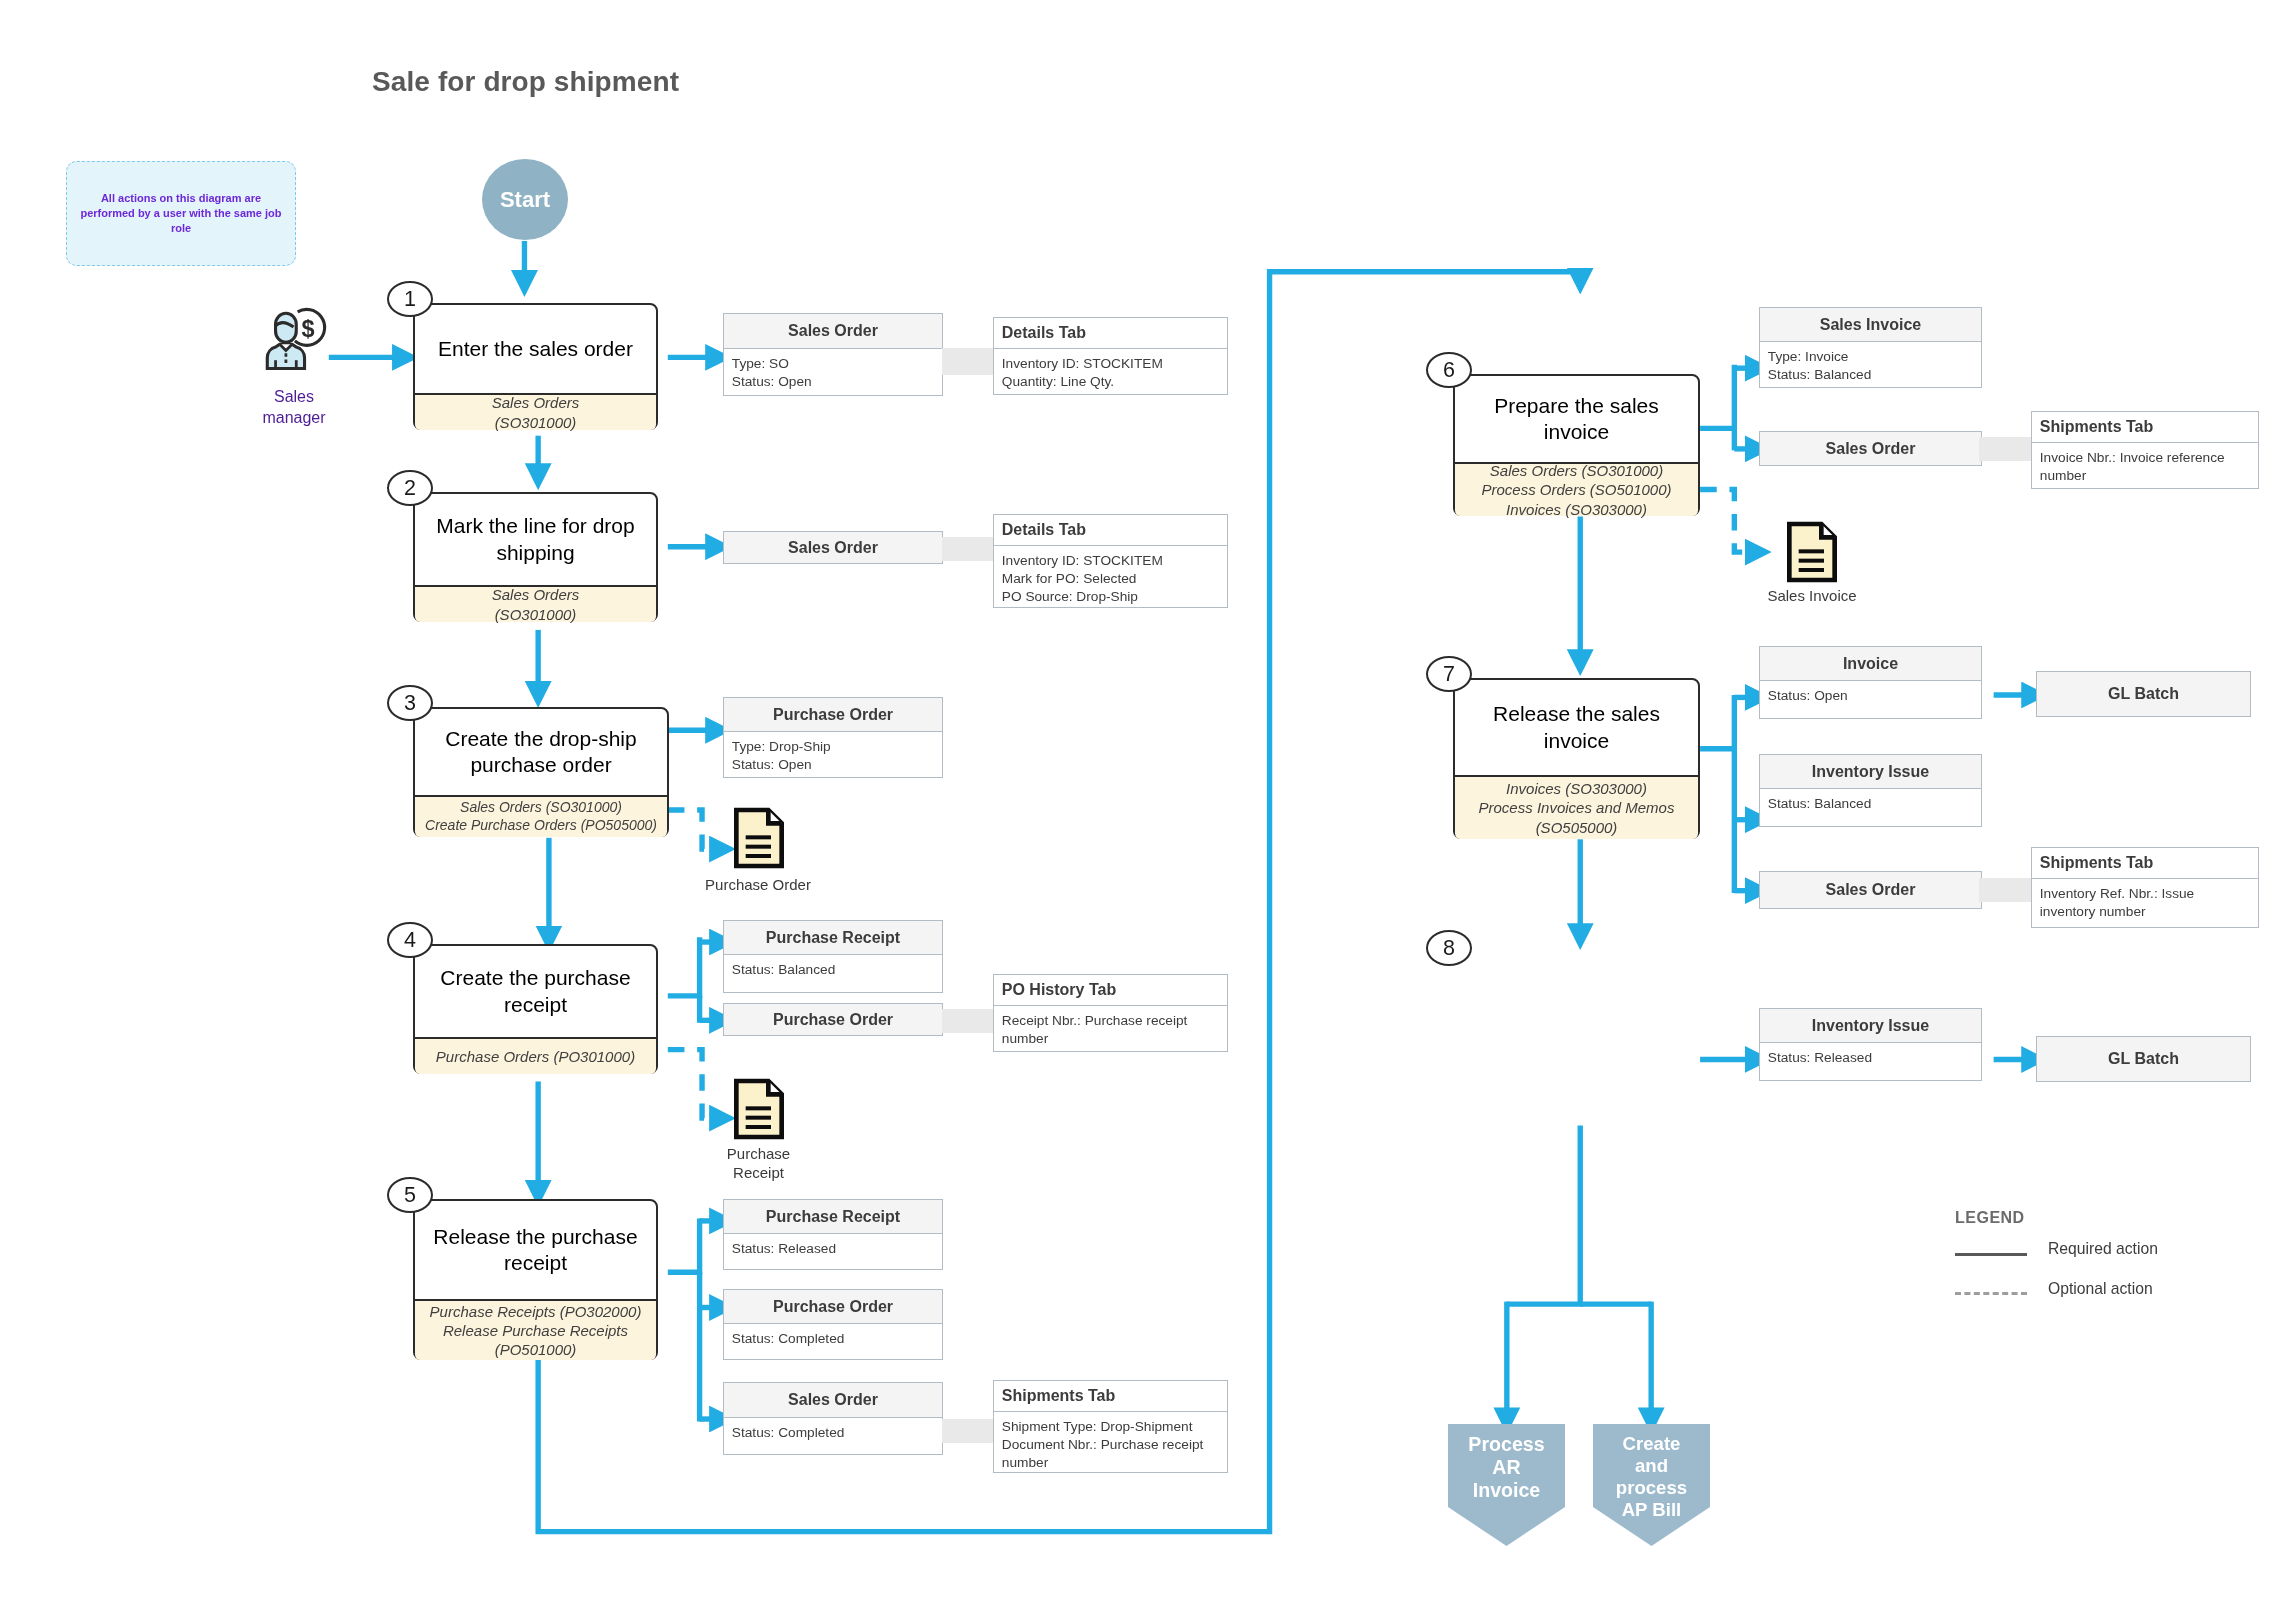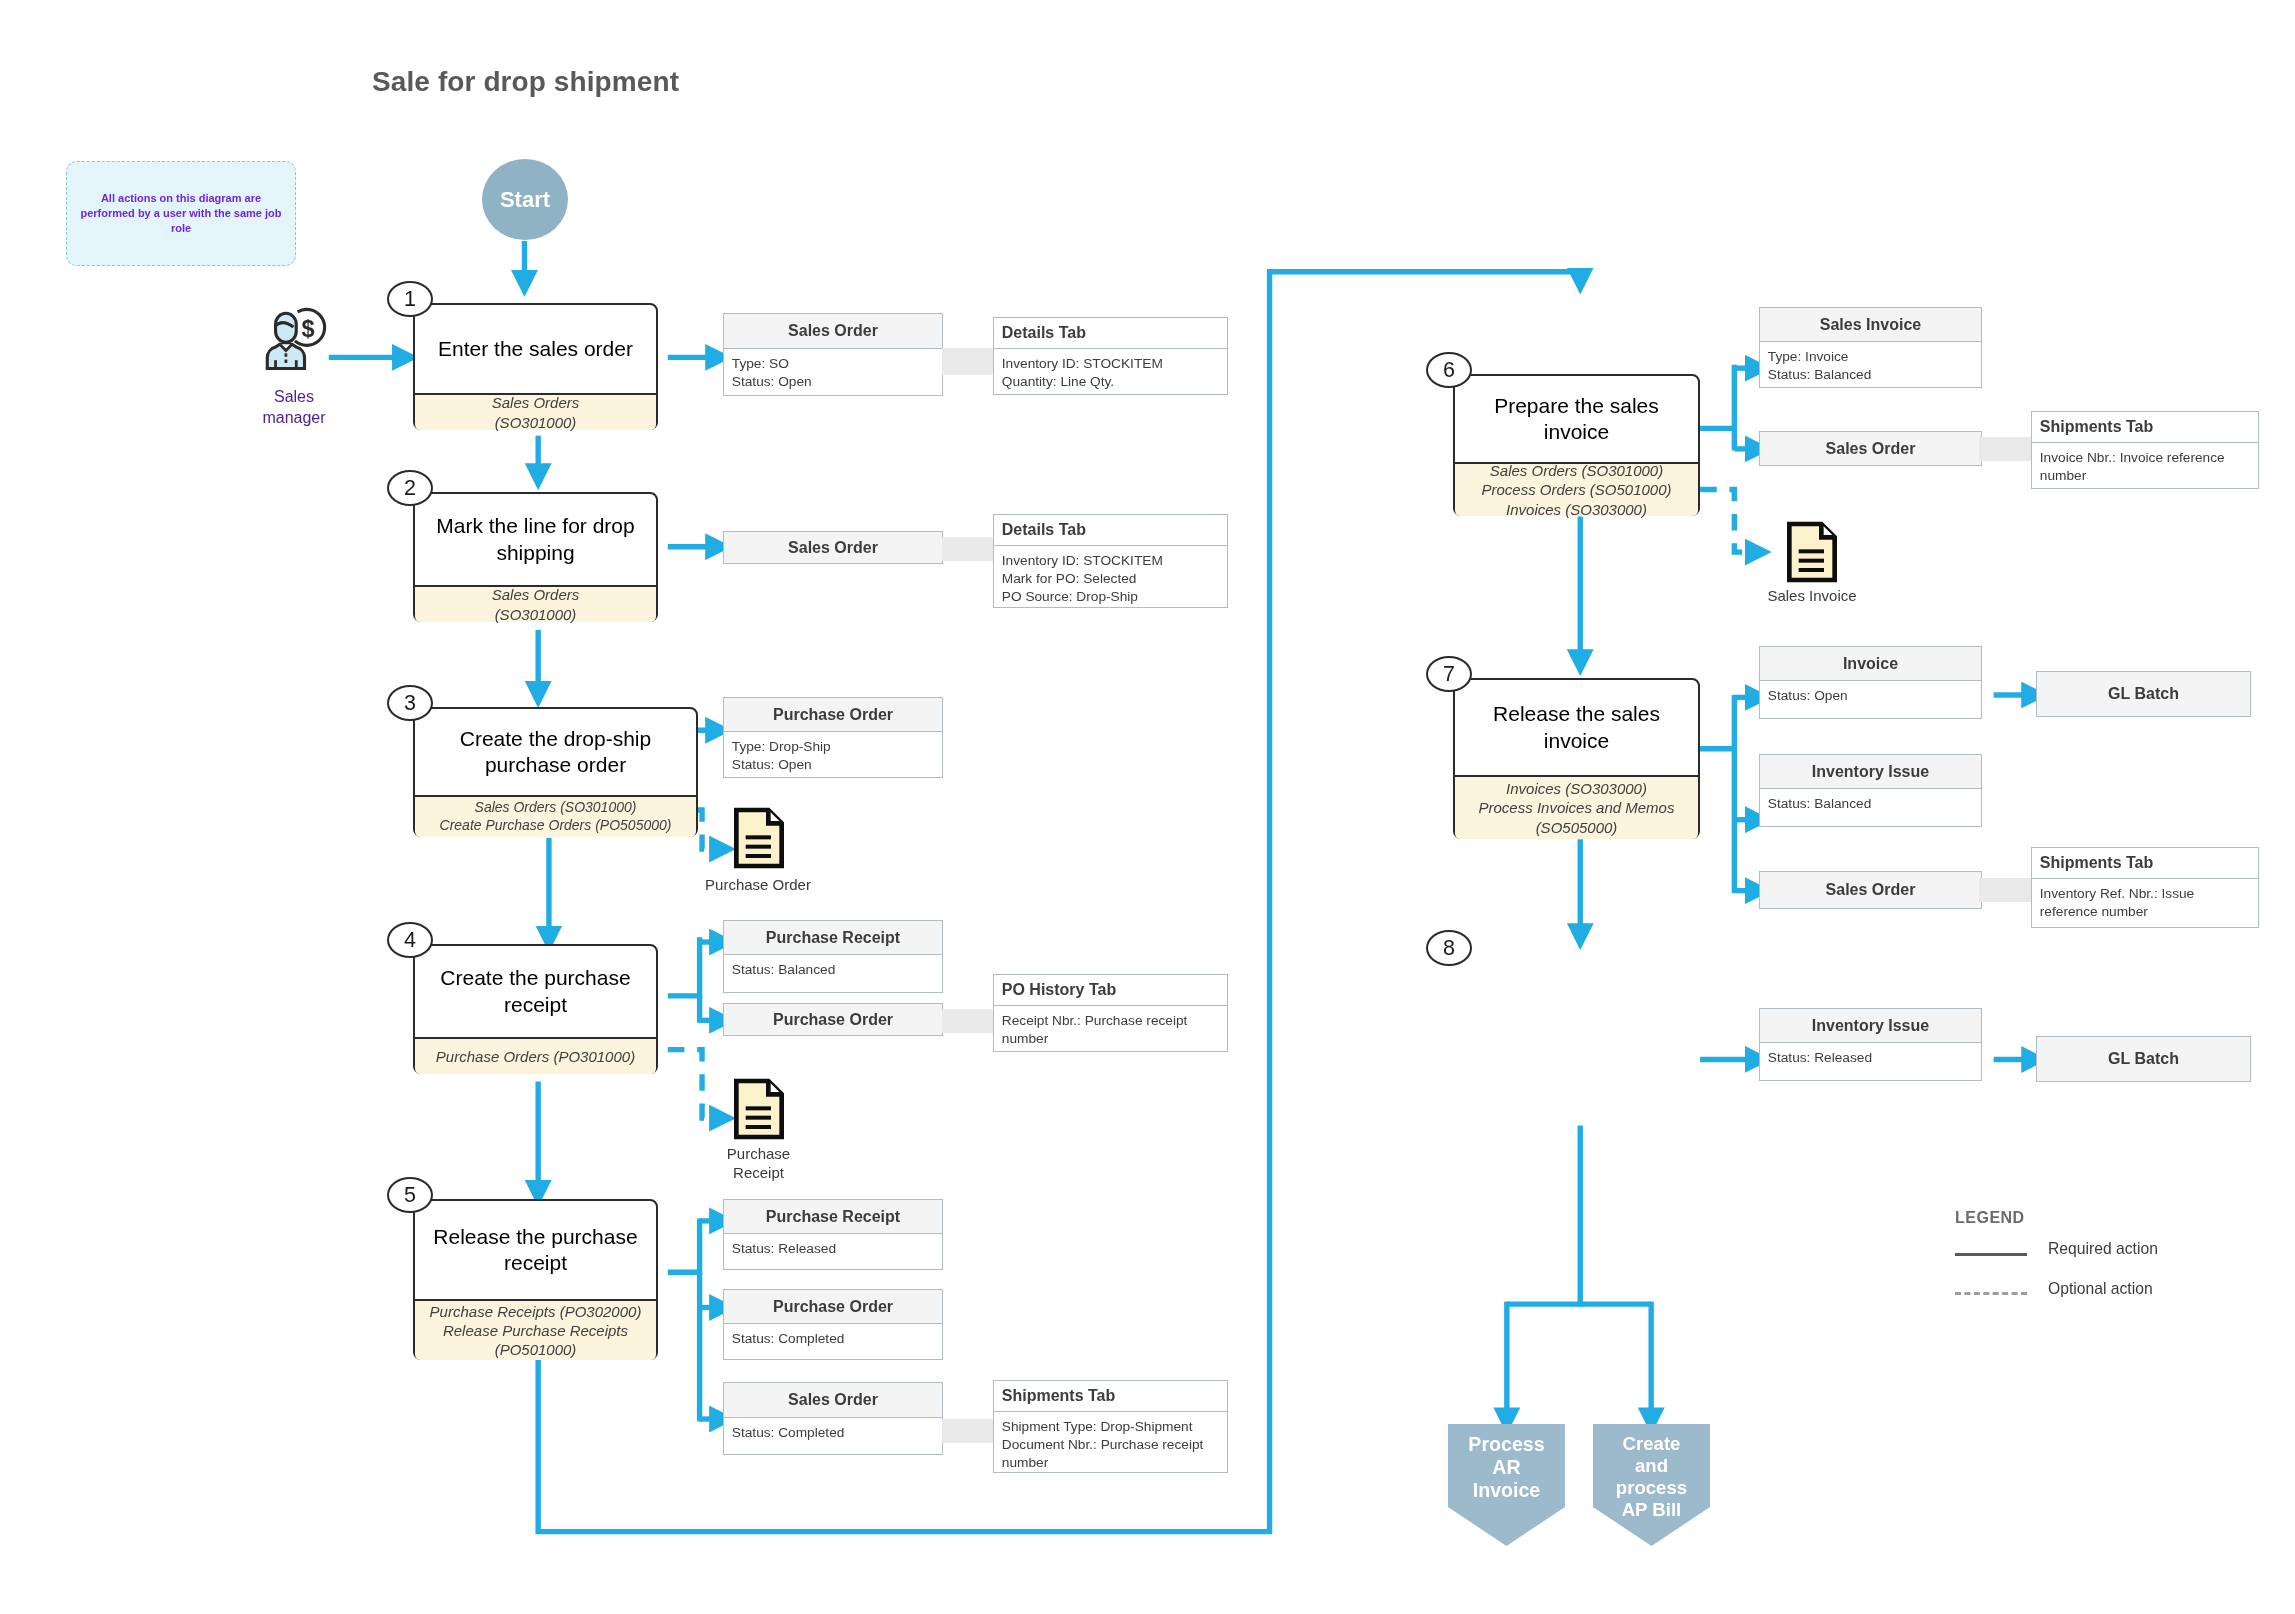--- a/index.html
+++ b/index.html
@@ -225,21 +225,21 @@
   <div class="abs tab-card" style="left:993px;top:514px;width:235px;height:94px;">
     <div class="tab-head" style="height:31px;">Details Tab</div>
     <div class="card-body" style="white-space:pre-line;">Inventory ID: STOCKITEM
 Mark for PO: Selected
 PO Source:  Drop-Ship</div>
   </div>
 
   <div class="abs step-num" style="left:387px;top:685px;">
     <span>3</span>
     </div>
-  <div class="abs step" style="left:413px;top:707px;width:285px;height:130px;">
+  <div class="abs step" style="left:413px;top:707px;width:256px;height:130px;">
     <div class="step-title" style="height:86px;">Create the drop-ship purchase order</div>
     <div class="step-screens" style="height:42px;white-space:pre-line;font-size:14px;">Sales Orders (SO301000)
 Create Purchase Orders (PO505000)</div>
   </div>
   <div class="abs card" style="left:723px;top:697px;width:220px;height:81px;">
     <div class="card-head" style="height:34px;">Purchase Order</div>
     <div class="card-body" style="white-space:pre-line;">Type: Drop-Ship
 Status: Open</div>
   </div>
 
@@ -367,21 +367,21 @@
   <div class="abs card" style="left:1759px;top:754px;width:223px;height:73px;">
     <div class="card-head" style="height:34px;">Inventory Issue</div>
     <div class="card-body">Status: Balanced</div>
   </div>
   <div class="abs card-solo" style="left:1759px;top:871px;width:223px;height:38px;">
     <span>Sales Order</span>
   </div>
   <div class="abs connector-grey" style="left:1979px;top:878px;width:54px;height:23.5px;"></div>
   <div class="abs tab-card" style="left:2031px;top:847px;width:228px;height:81px;">
     <div class="tab-head" style="height:31px;">Shipments Tab</div>
-    <div class="card-body">Inventory Ref. Nbr.: Issue reference number</div>
+    <div class="card-body">Inventory Ref. Nbr.: Issue inventory number</div>
   </div>
 
   <div class="abs step-num" style="left:1426px;top:930px;">
     <span>8</span>
     </div>
   <div class="abs card" style="left:1759px;top:1008px;width:223px;height:73px;">
     <div class="card-head" style="height:34px;">Inventory Issue</div>
     <div class="card-body">Status: Released</div>
   </div>
   <div class="abs card-solo" style="left:2036px;top:1036px;width:215px;height:46px;">

